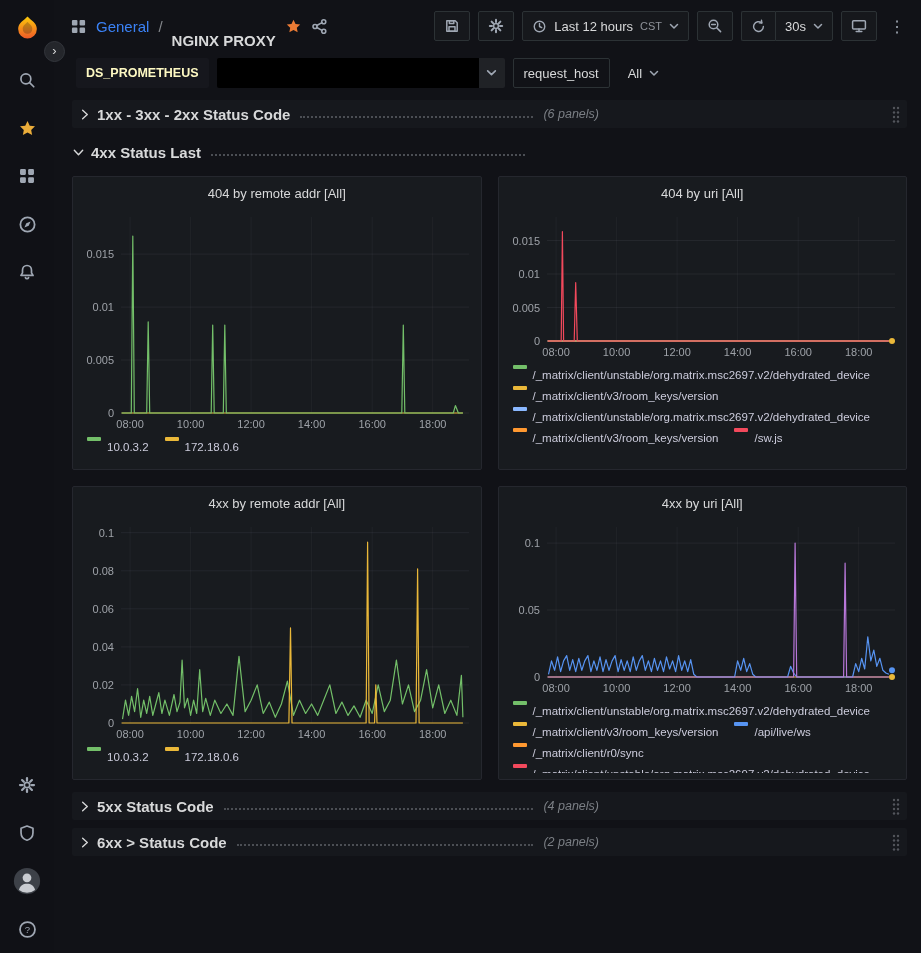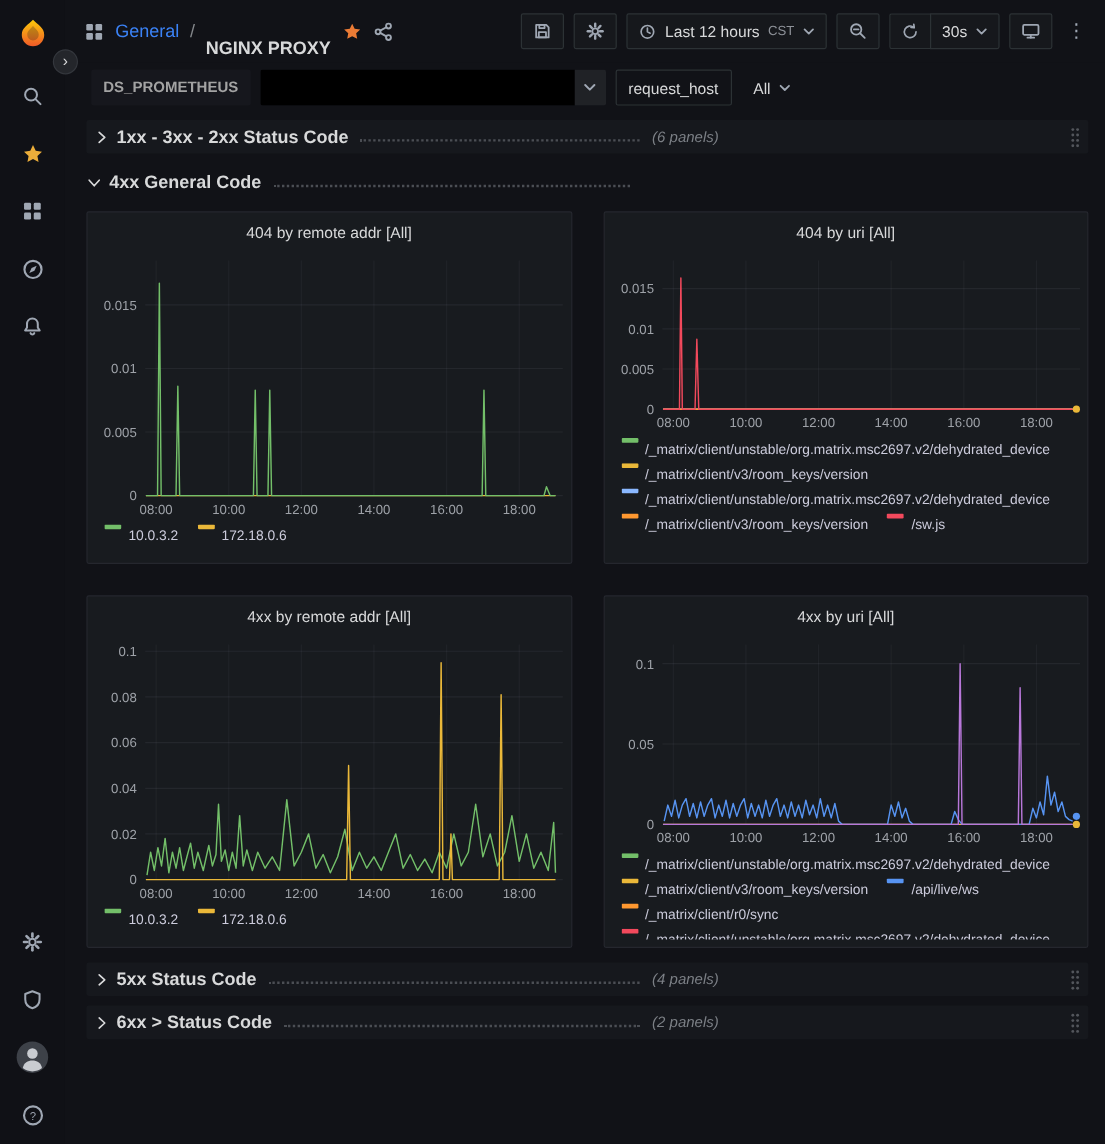--- a/index.html
+++ b/index.html
@@ -50,21 +50,21 @@
   .group { display:flex;border-radius:10px; }
   .group .tbtn:first-child { border-radius:2px 0 0 2px; border-right:none; }
   .group .tbtn:last-child { border-radius:0 2px 2px 0; }
   .kebab-btn { background:none; border:none; cursor:pointer; padding:0 4px; height:30px; display:flex; align-items:center; }
   .kebab-glyph { color:#9fa7b3; font-size:16px; letter-spacing:0; }
 
   
   .var-row { display:flex; align-items:center; gap:8px; padding:6px 12px 10px 22px; }
   .var-label-ds {
     height:30px; display:flex; align-items:center; padding:0 10px;
-    background:#16171d; border-radius:2px; color:#a3a3a3; font-weight:600; font-size:12.5px; cursor:pointer;
+    background:#16171d; border-radius:2px; color:#fef9c3; font-weight:600; font-size:12.5px; cursor:pointer;
   }
   .var-black { display:flex; height:30px; border-radius:2px; overflow:hidden; cursor:pointer; }
   .var-black .blackbox { width:262px; background:#000; }
   .var-black .caret-cell { width:26px; background:#202226; display:flex; align-items:center; justify-content:center; }
   .var-chip {
     height:30px; display:flex; align-items:center; padding:0 10px;
     border:1px solid #2c3235; border-radius:2px; color:#d8d9da; font-size:13px; cursor:pointer; background:#111217;
   }
   .var-value { height:30px; display:flex; align-items:center; gap:7px; padding:0 10px; color:#d8d9da; cursor:pointer; font-size:13px; }
 
@@ -73,21 +73,21 @@
   .row { display:flex; align-items:center; height:28px; margin-bottom:8px;text-align:right; }
   .row.collapsed { background:#16181d; border-radius:2px; padding:0 6px; cursor:pointer; }
   .row.expanded { margin-top:10px; margin-bottom:10px; cursor:pointer; }
   .row-title { font-size:15px; font-weight:600; color:#d8d9da; margin-left:6px; white-space:nowrap; }
   .leader { flex:1; height:0; border-bottom:2px dotted #4b4e54; margin:6px 10px 0 10px; align-self:center; }
   .panels-count { font-size:12.5px; font-style:italic; color:#7b7f85; white-space:nowrap; }
   .tail-spacer-c { width:292px; }
   .tail-spacer-e { width:372px; }
   .drag-handle { cursor:grab; display:flex; align-items:center; }
 
-  .panel-grid { display:grid; grid-template-columns:1fr 1fr; gap:26px; margin-bottom:4px; }
+  .panel-grid { display:grid; grid-template-columns:1fr 1fr; gap:16px; margin-bottom:4px; }
   .panel {
     height:294px; background:#181b1f; border:1px solid #25272e; border-radius:2px;
     padding:6px; display:flex; flex-direction:column; overflow:hidden;
   }
   .panel-title { height:26px; line-height:22px; text-align:center; font-size:13px; font-weight:500; color:#d8d9da; cursor:pointer; }
   .chart { width:100%; }
   .chart.h-tall { height:224px; }
   .chart.h-short { height:152px; }
   .chart.h-mid { height:178px; }
   .chart text { fill:#9ea2a8; font-size:11px; font-family:"Liberation Sans", sans-serif; }
@@ -320,21 +320,21 @@
               <circle cx="7" cy="16.5" r="1.2"></circle>
             </g>
         </svg>
       </span>
     </div>
 
     <div class="row expanded">
       <svg class="ic" width="13" height="13" viewBox="0 0 14 14">
           <polyline points="2.5,4.5 7,9.5 11.5,4.5" stroke="#d8d9da"></polyline>
         </svg>
-      <span class="row-title">4xx General Code</span>
+      <span class="row-title">4xx Status Last</span>
       <span class="leader"></span>
       <span class="tail-spacer-e"></span>
     </div>
 
     <div class="panel-grid">
       <section class="panel">
         <header class="panel-title">404 by remote addr [All]</header>
         <div class="chart h-tall">
             <svg width="400" height="224">
               <line x1="51.1" y1="8" x2="51.1" y2="204" stroke="rgba(204,204,220,0.05)"></line>

